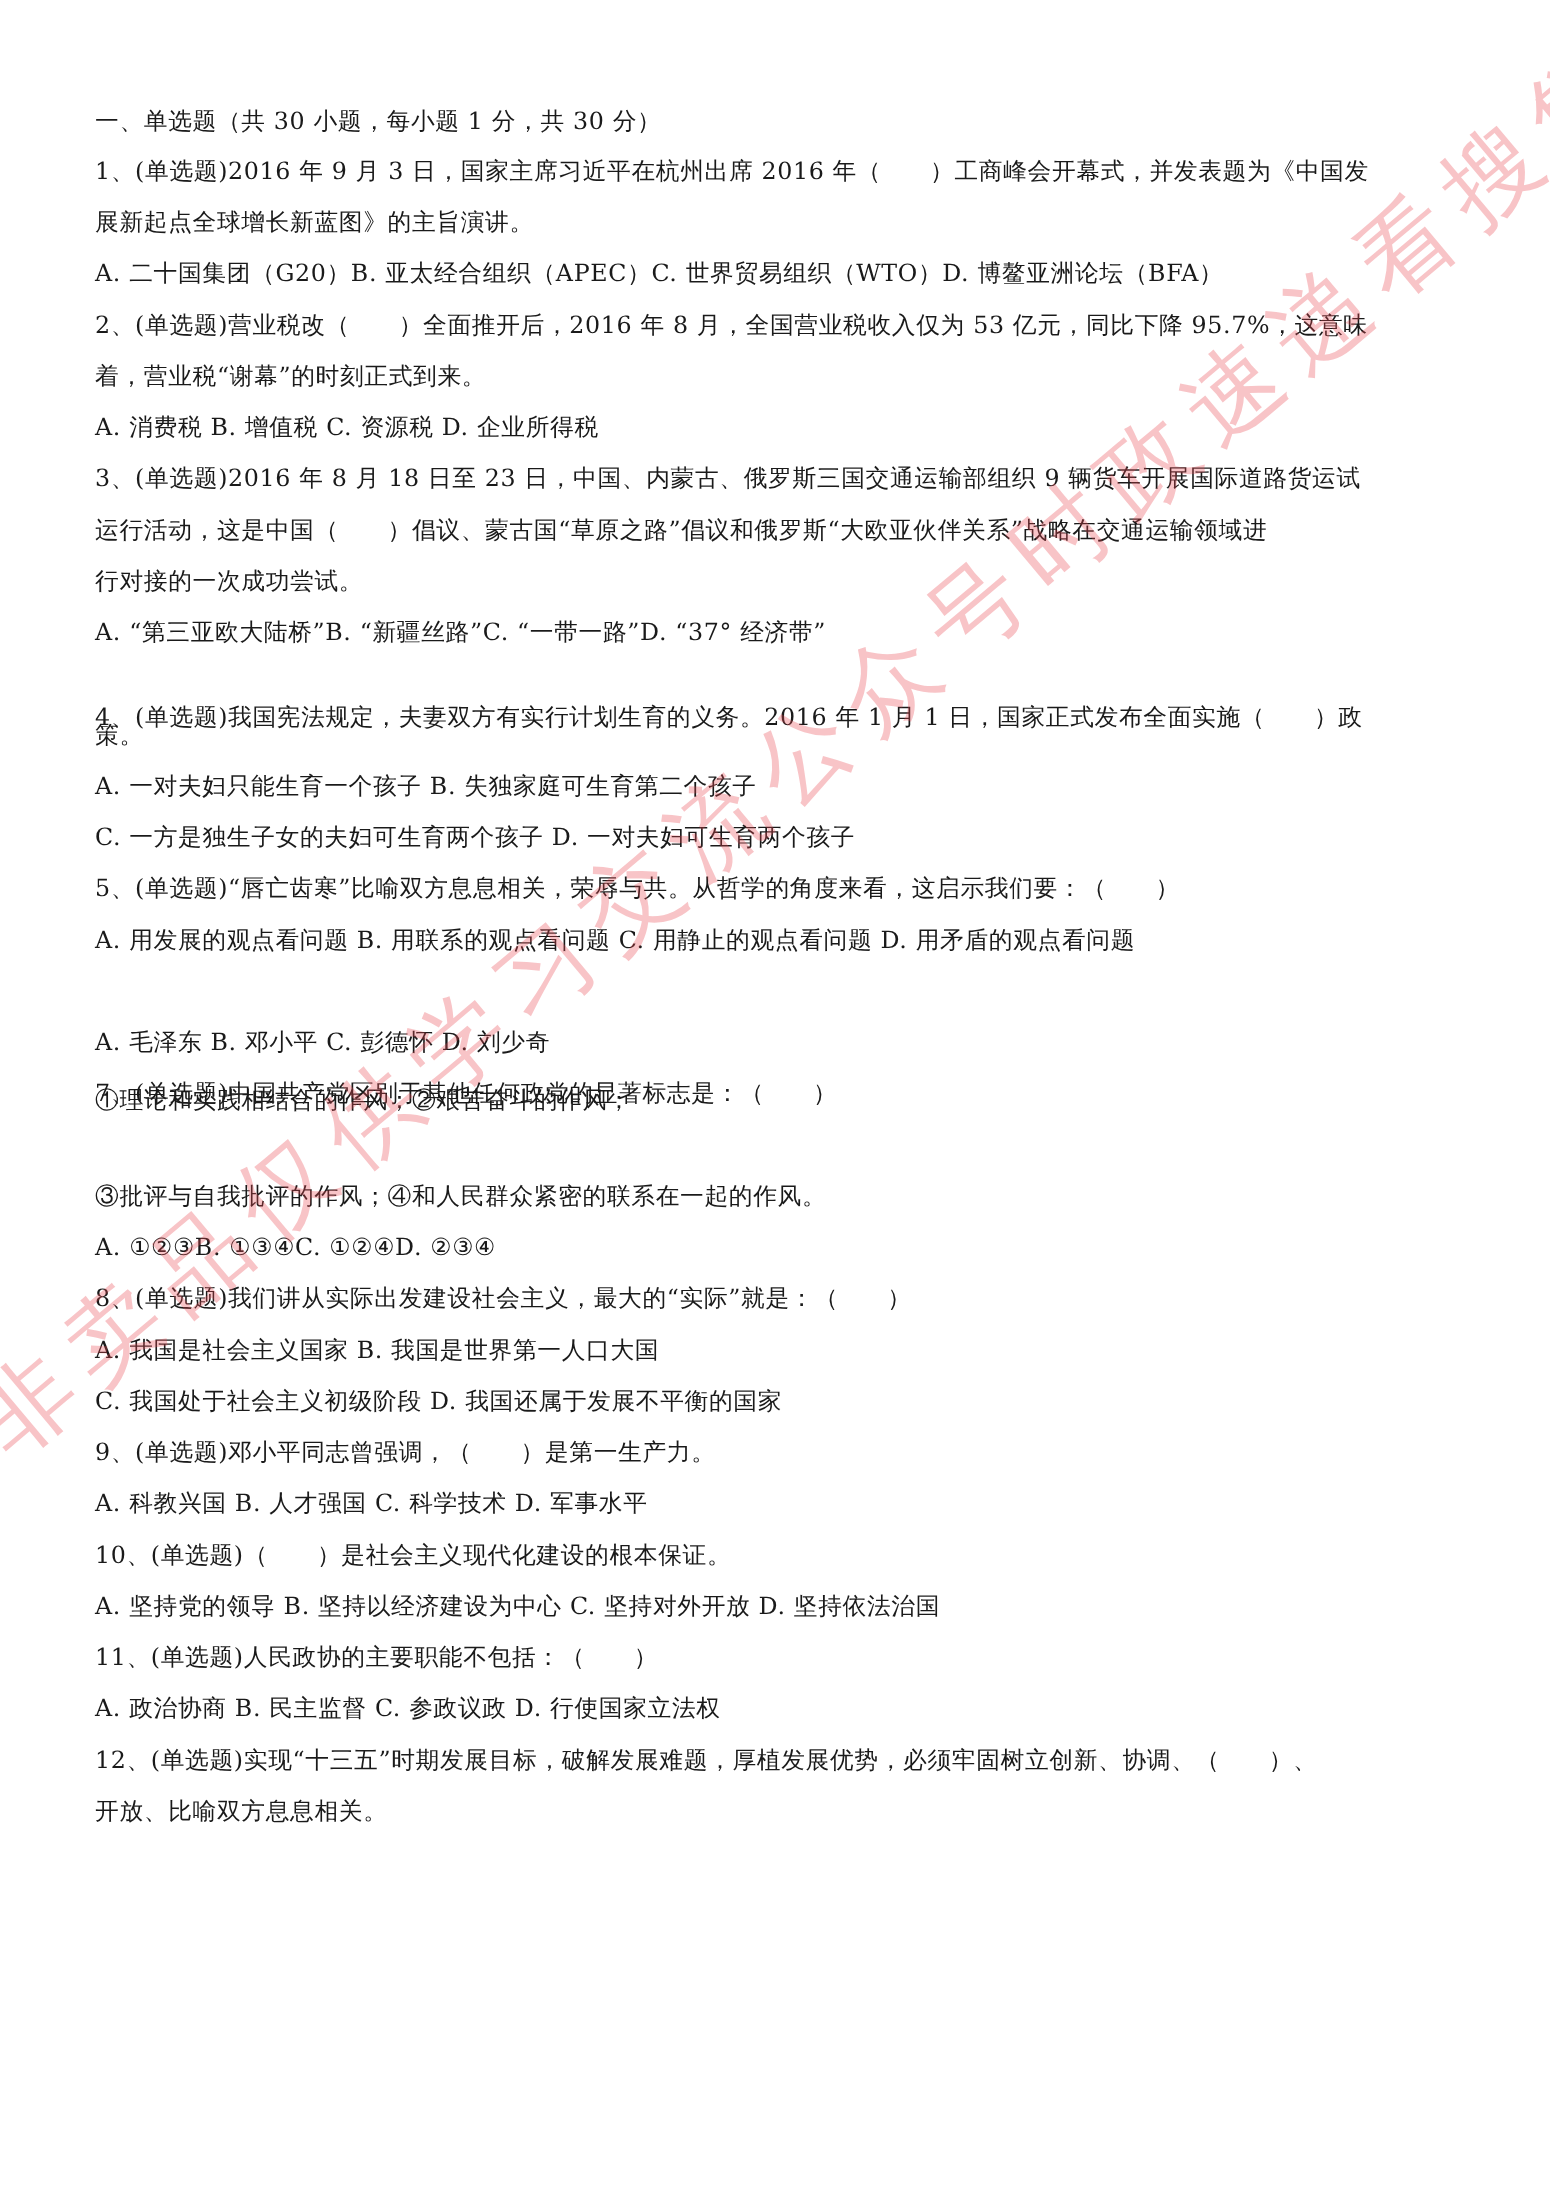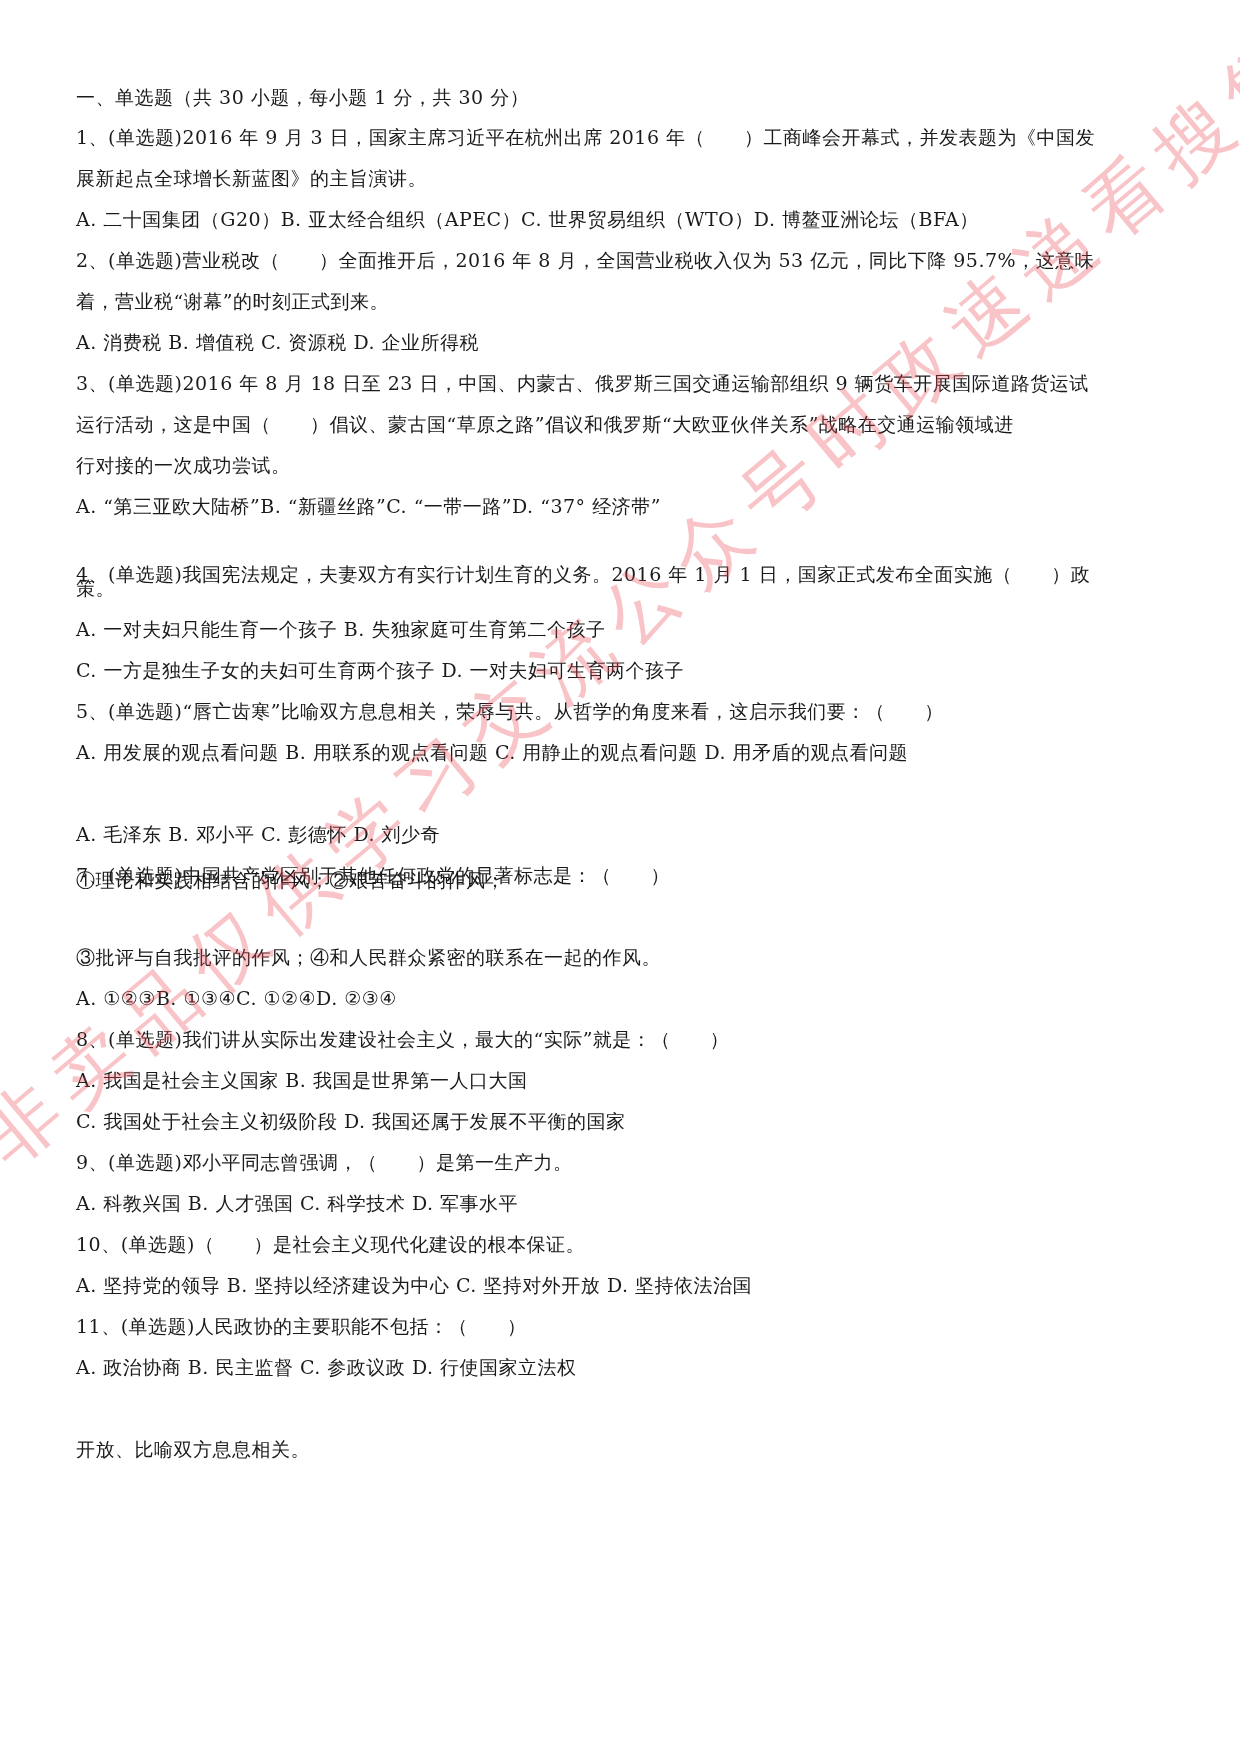--- a/index.html
+++ b/index.html
@@ -73,16 +73,17 @@
   <div class="line" style="top:986px">A. ①②③B. ①③④C. ①②④D. ②③④</div>
   <div class="line" style="top:1027px">8、(单选题)我们讲从实际出发建设社会主义，最大的“实际”就是：（　　）</div>
   <div class="line" style="top:1068px">A. 我国是社会主义国家 B. 我国是世界第一人口大国</div>
   <div class="line" style="top:1109px">C. 我国处于社会主义初级阶段 D. 我国还属于发展不平衡的国家</div>
   <div class="line" style="top:1150px">9、(单选题)邓小平同志曾强调，（　　）是第一生产力。</div>
   <div class="line" style="top:1191px">A. 科教兴国 B. 人才强国 C. 科学技术 D. 军事水平</div>
   <div class="line" style="top:1232px">10、(单选题)（　　）是社会主义现代化建设的根本保证。</div>
   <div class="line" style="top:1273px">A. 坚持党的领导 B. 坚持以经济建设为中心 C. 坚持对外开放 D. 坚持依法治国</div>
   <div class="line" style="top:1314px">11、(单选题)人民政协的主要职能不包括：（　　）</div>
   <div class="line" style="top:1355px">A. 政治协商 B. 民主监督 C. 参政议政 D. 行使国家立法权</div>
+  <div class="line" style="top:1396px">12、(单选题)实现“十三五”时期发展目标，破解发展难题，厚植发展优势，必须牢固树立创新、协调、（　　）、</div>
   <div class="line" style="top:1437px">开放、比喻双方息息相关。</div>
 
   <div class="watermark">非卖品仅供学习交流公众号时政速递看搜集于网络</div>
 </div>
 
 </body></html>

